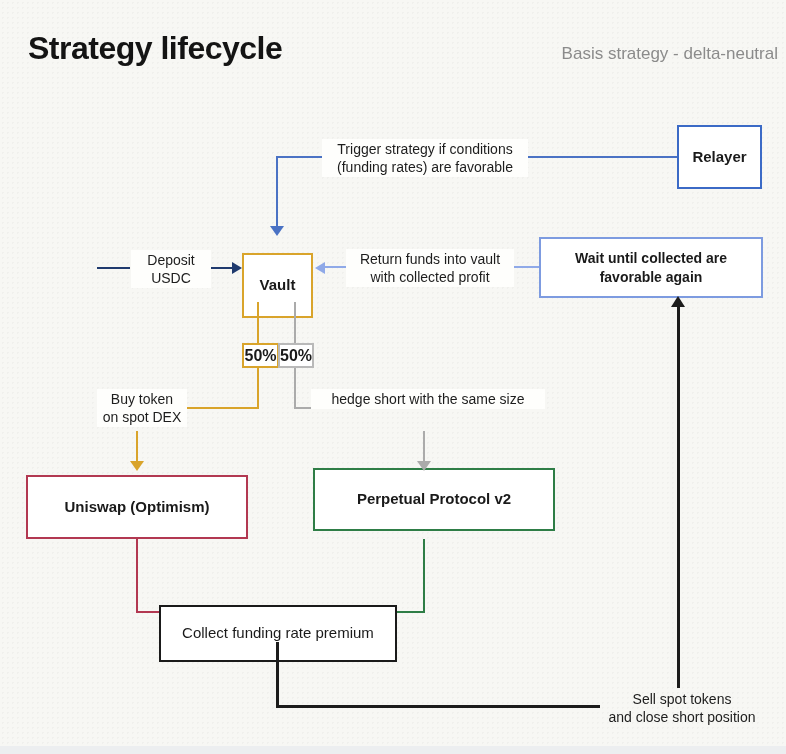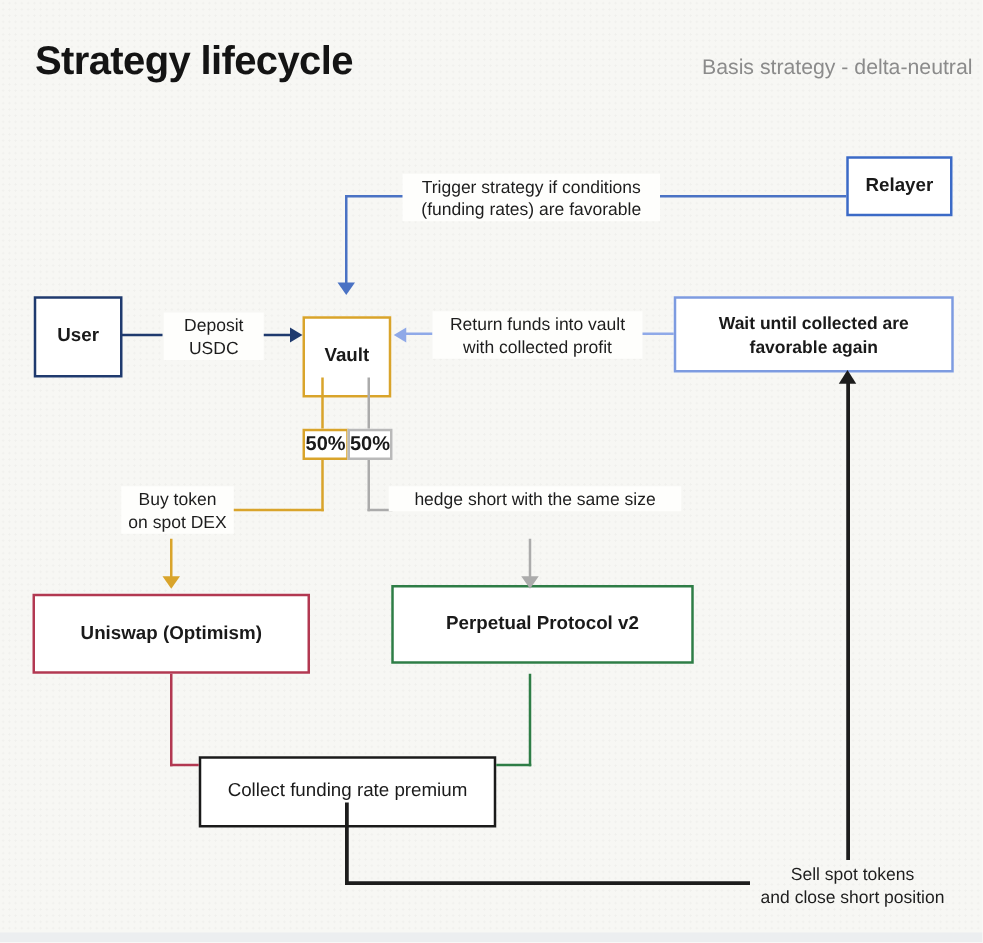--- a/index.html
+++ b/index.html
@@ -12,21 +12,21 @@
     padding-left:16px;
   }
   .footer-strip{position:absolute;left:0;bottom:0;width:786px;height:8px;background:#eceef0;}
   .title{position:absolute;left:28px;top:30px;font-size:32px;font-weight:700;color:#141414;letter-spacing:-0.5px;}
   .subtitle{position:absolute;right:24px;top:44px;font-size:17px;font-weight:500;color:#8b8b8b;}
   .node{
     position:absolute;box-sizing:border-box;background:#ffffff;
     display:flex;align-items:center;justify-content:center;text-align:center;
     font-size:15px;font-weight:700;color:#1a1a1a;line-height:1.35;
   }
-  .node.relayer{left:677px;top:125px;width:85px;height:48px;border:2.5px solid #3b6ac6;text-align:center;}
+  .node.relayer{left:677px;top:125px;width:85px;height:64px;border:2.5px solid #3b6ac6;text-align:center;}
   .node.user{left:27px;top:237px;width:71px;height:65px;border:2.5px solid #1f3a6e;}
   .node.vault{left:242px;top:237px;width:71px;height:65px;border:2.5px solid #d9a42b;margin-top:16px;}
   .node.wait{left:539px;top:237px;width:224px;height:61px;border:2px solid #7d9be0;font-size:14px;padding:0 18px;}
   .node.uniswap{left:26px;top:475px;width:222px;height:64px;border:2.5px solid #b23851;}
   .node.perp{left:313px;top:468px;width:242px;height:63px;border:2.5px solid #2e7d46;text-align:center;}
   .node.collect{left:159px;top:605px;width:238px;height:57px;border:2.5px solid #1a1a1a;font-weight:500;}
   .node.pct{width:37px;height:25px;font-size:16px;z-index:3;}
   .node.pct-left{left:242px;top:343px;border:2px solid #d9a42b;}
   .node.pct-right{left:278px;top:343px;width:36px;border:2px solid #b9b9b9;}
   .ann{
@@ -82,23 +82,20 @@
   <div class="line" style="left:397px;top:611px;width:28px;height:2px;background:#2e7d46;"></div>
 
   <div class="line" style="left:276px;top:642px;width:2.5px;height:65px;background:#1c1c1c;"></div>
   <div class="line" style="left:276px;top:705px;width:324px;height:2.5px;background:#1c1c1c;"></div>
   <div class="line" style="left:677px;top:305px;width:2.5px;height:383px;background:#1c1c1c;"></div>
   <div class="arr" style="left:671px;top:296px;border-left:7px solid transparent;border-right:7px solid transparent;border-bottom:11px solid #1c1c1c;"></div>
 
   <div class="node relayer">
     <span>Relayer</span>
   </div>
-  <div class="node user">
-    <span>User</span>
-  </div>
   <div class="node vault">
     <span>Vault</span>
   </div>
   <div class="node wait">
     <span><span>Wait until collected are</span><br>
     <span>favorable again</span></span>
   </div>
   <div class="node uniswap">
     <span>Uniswap (Optimism)</span>
   </div>

